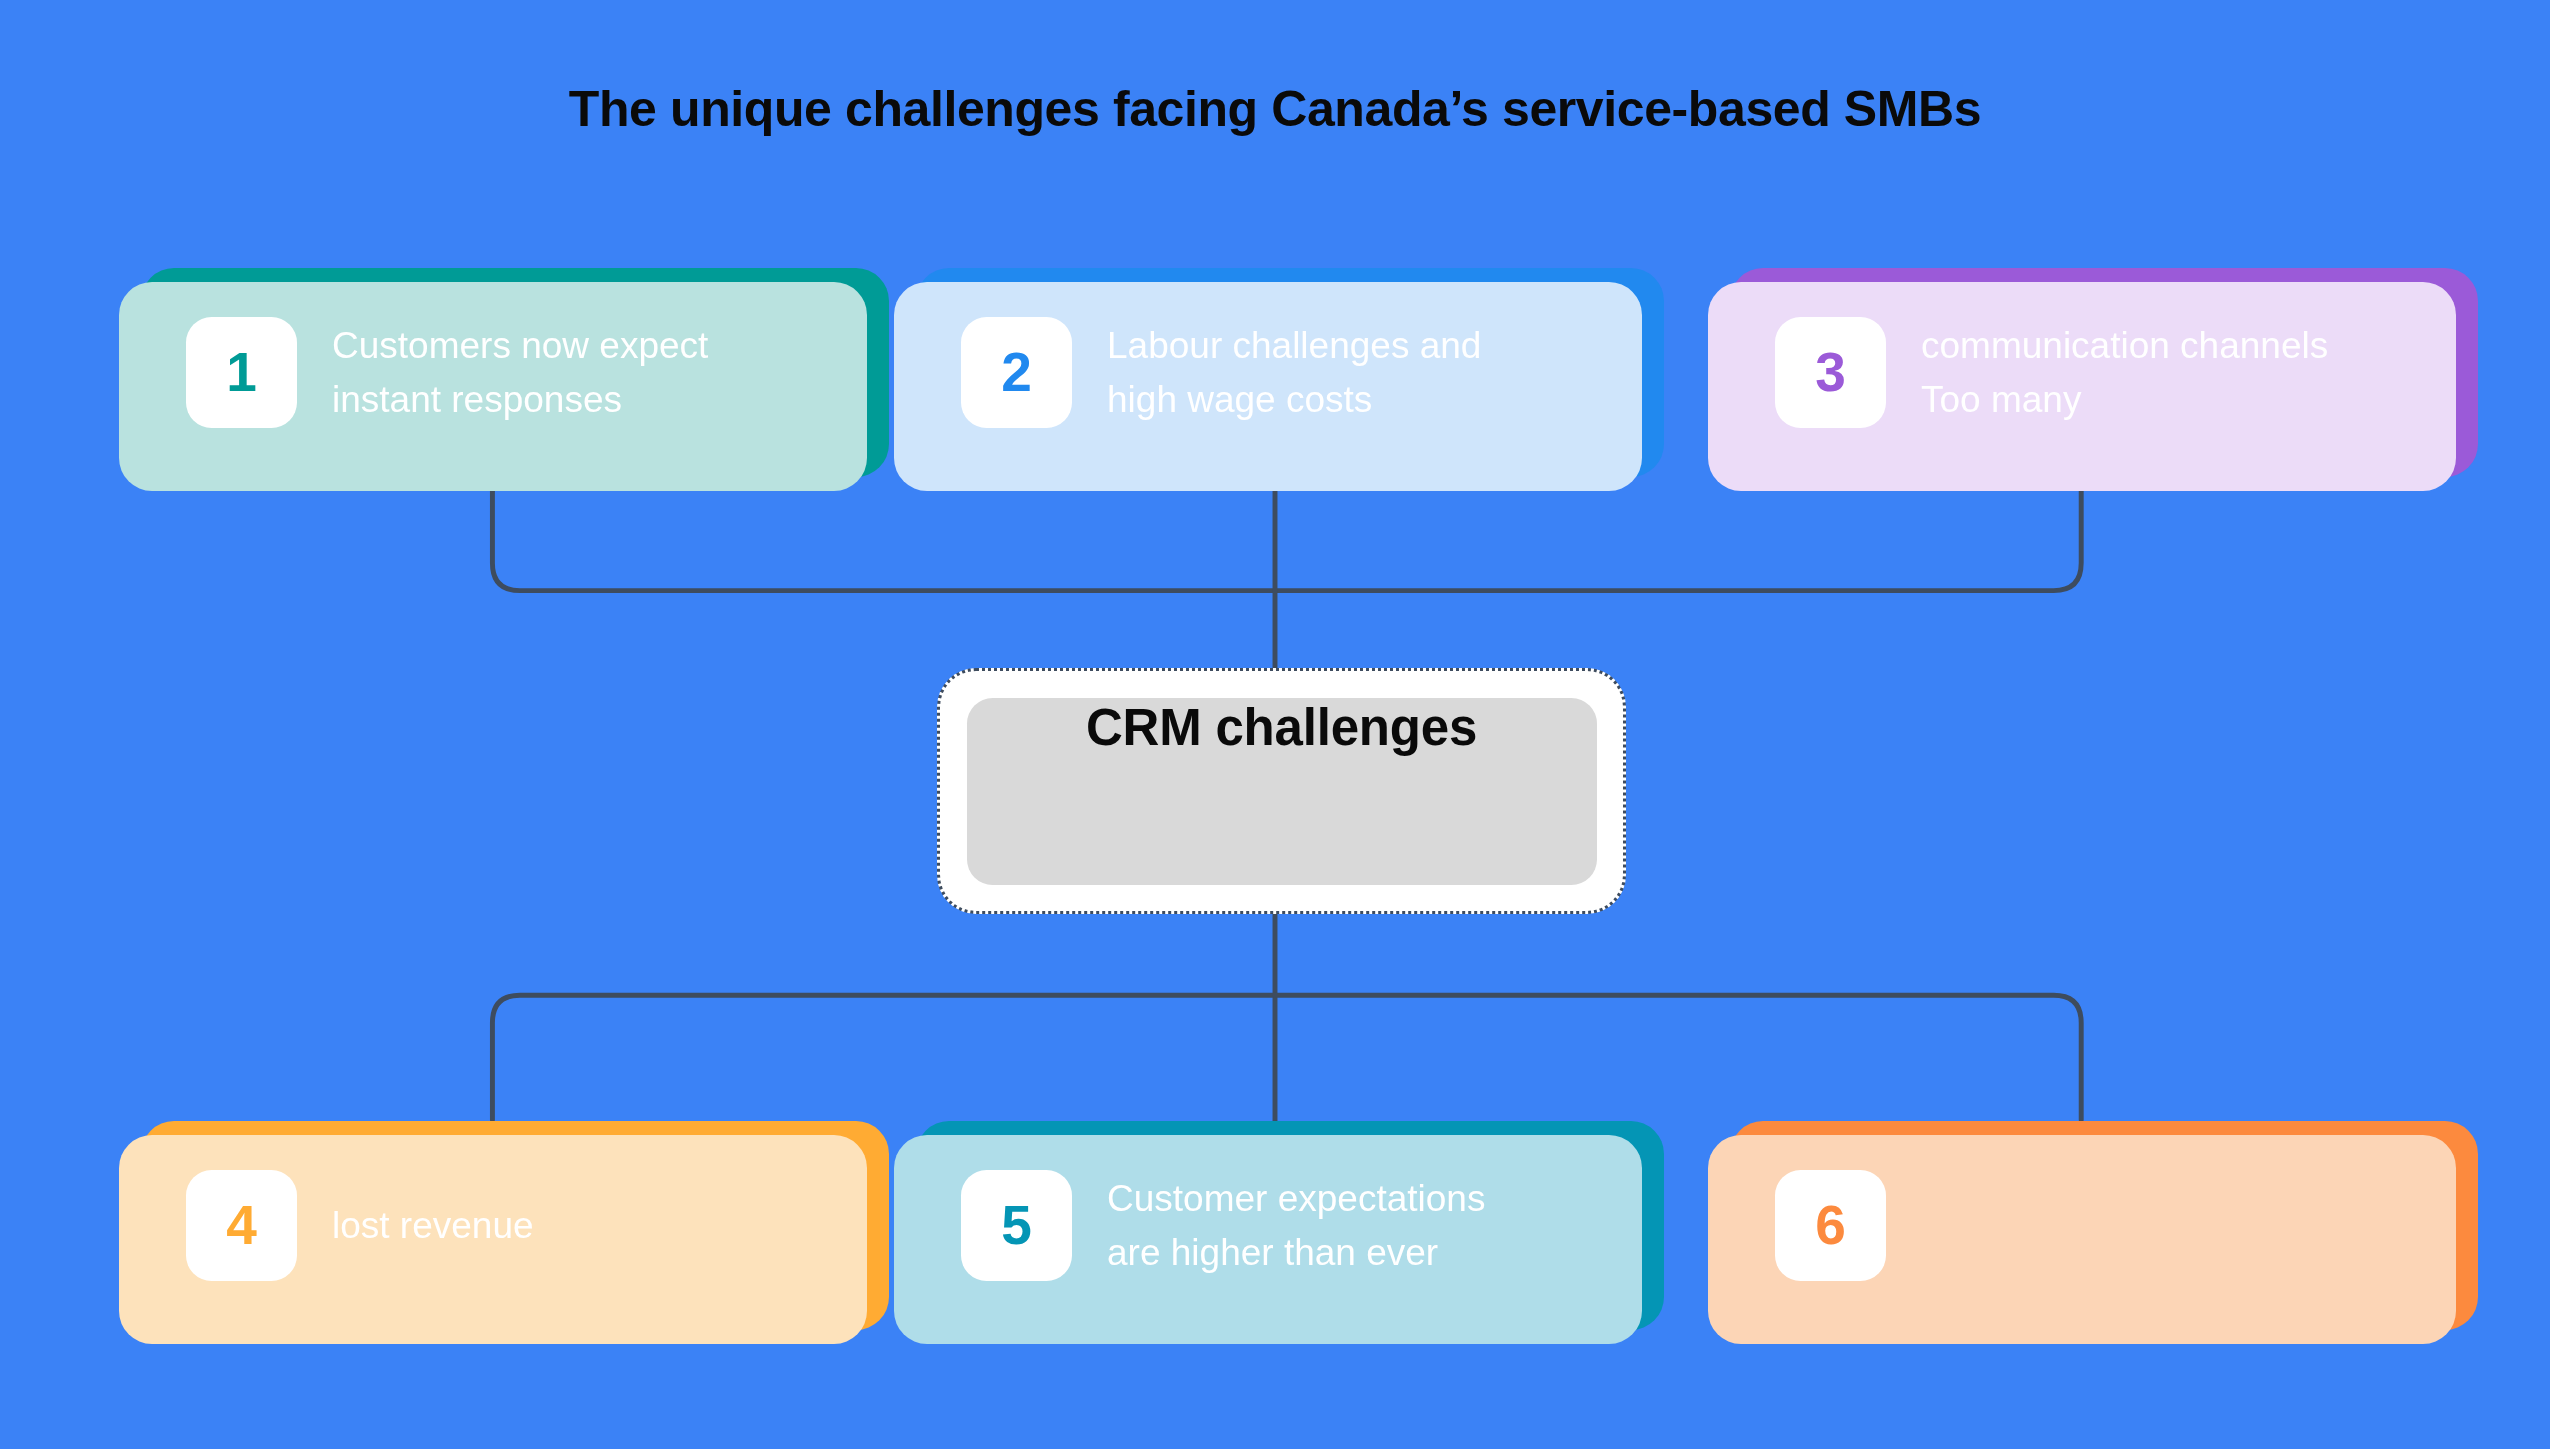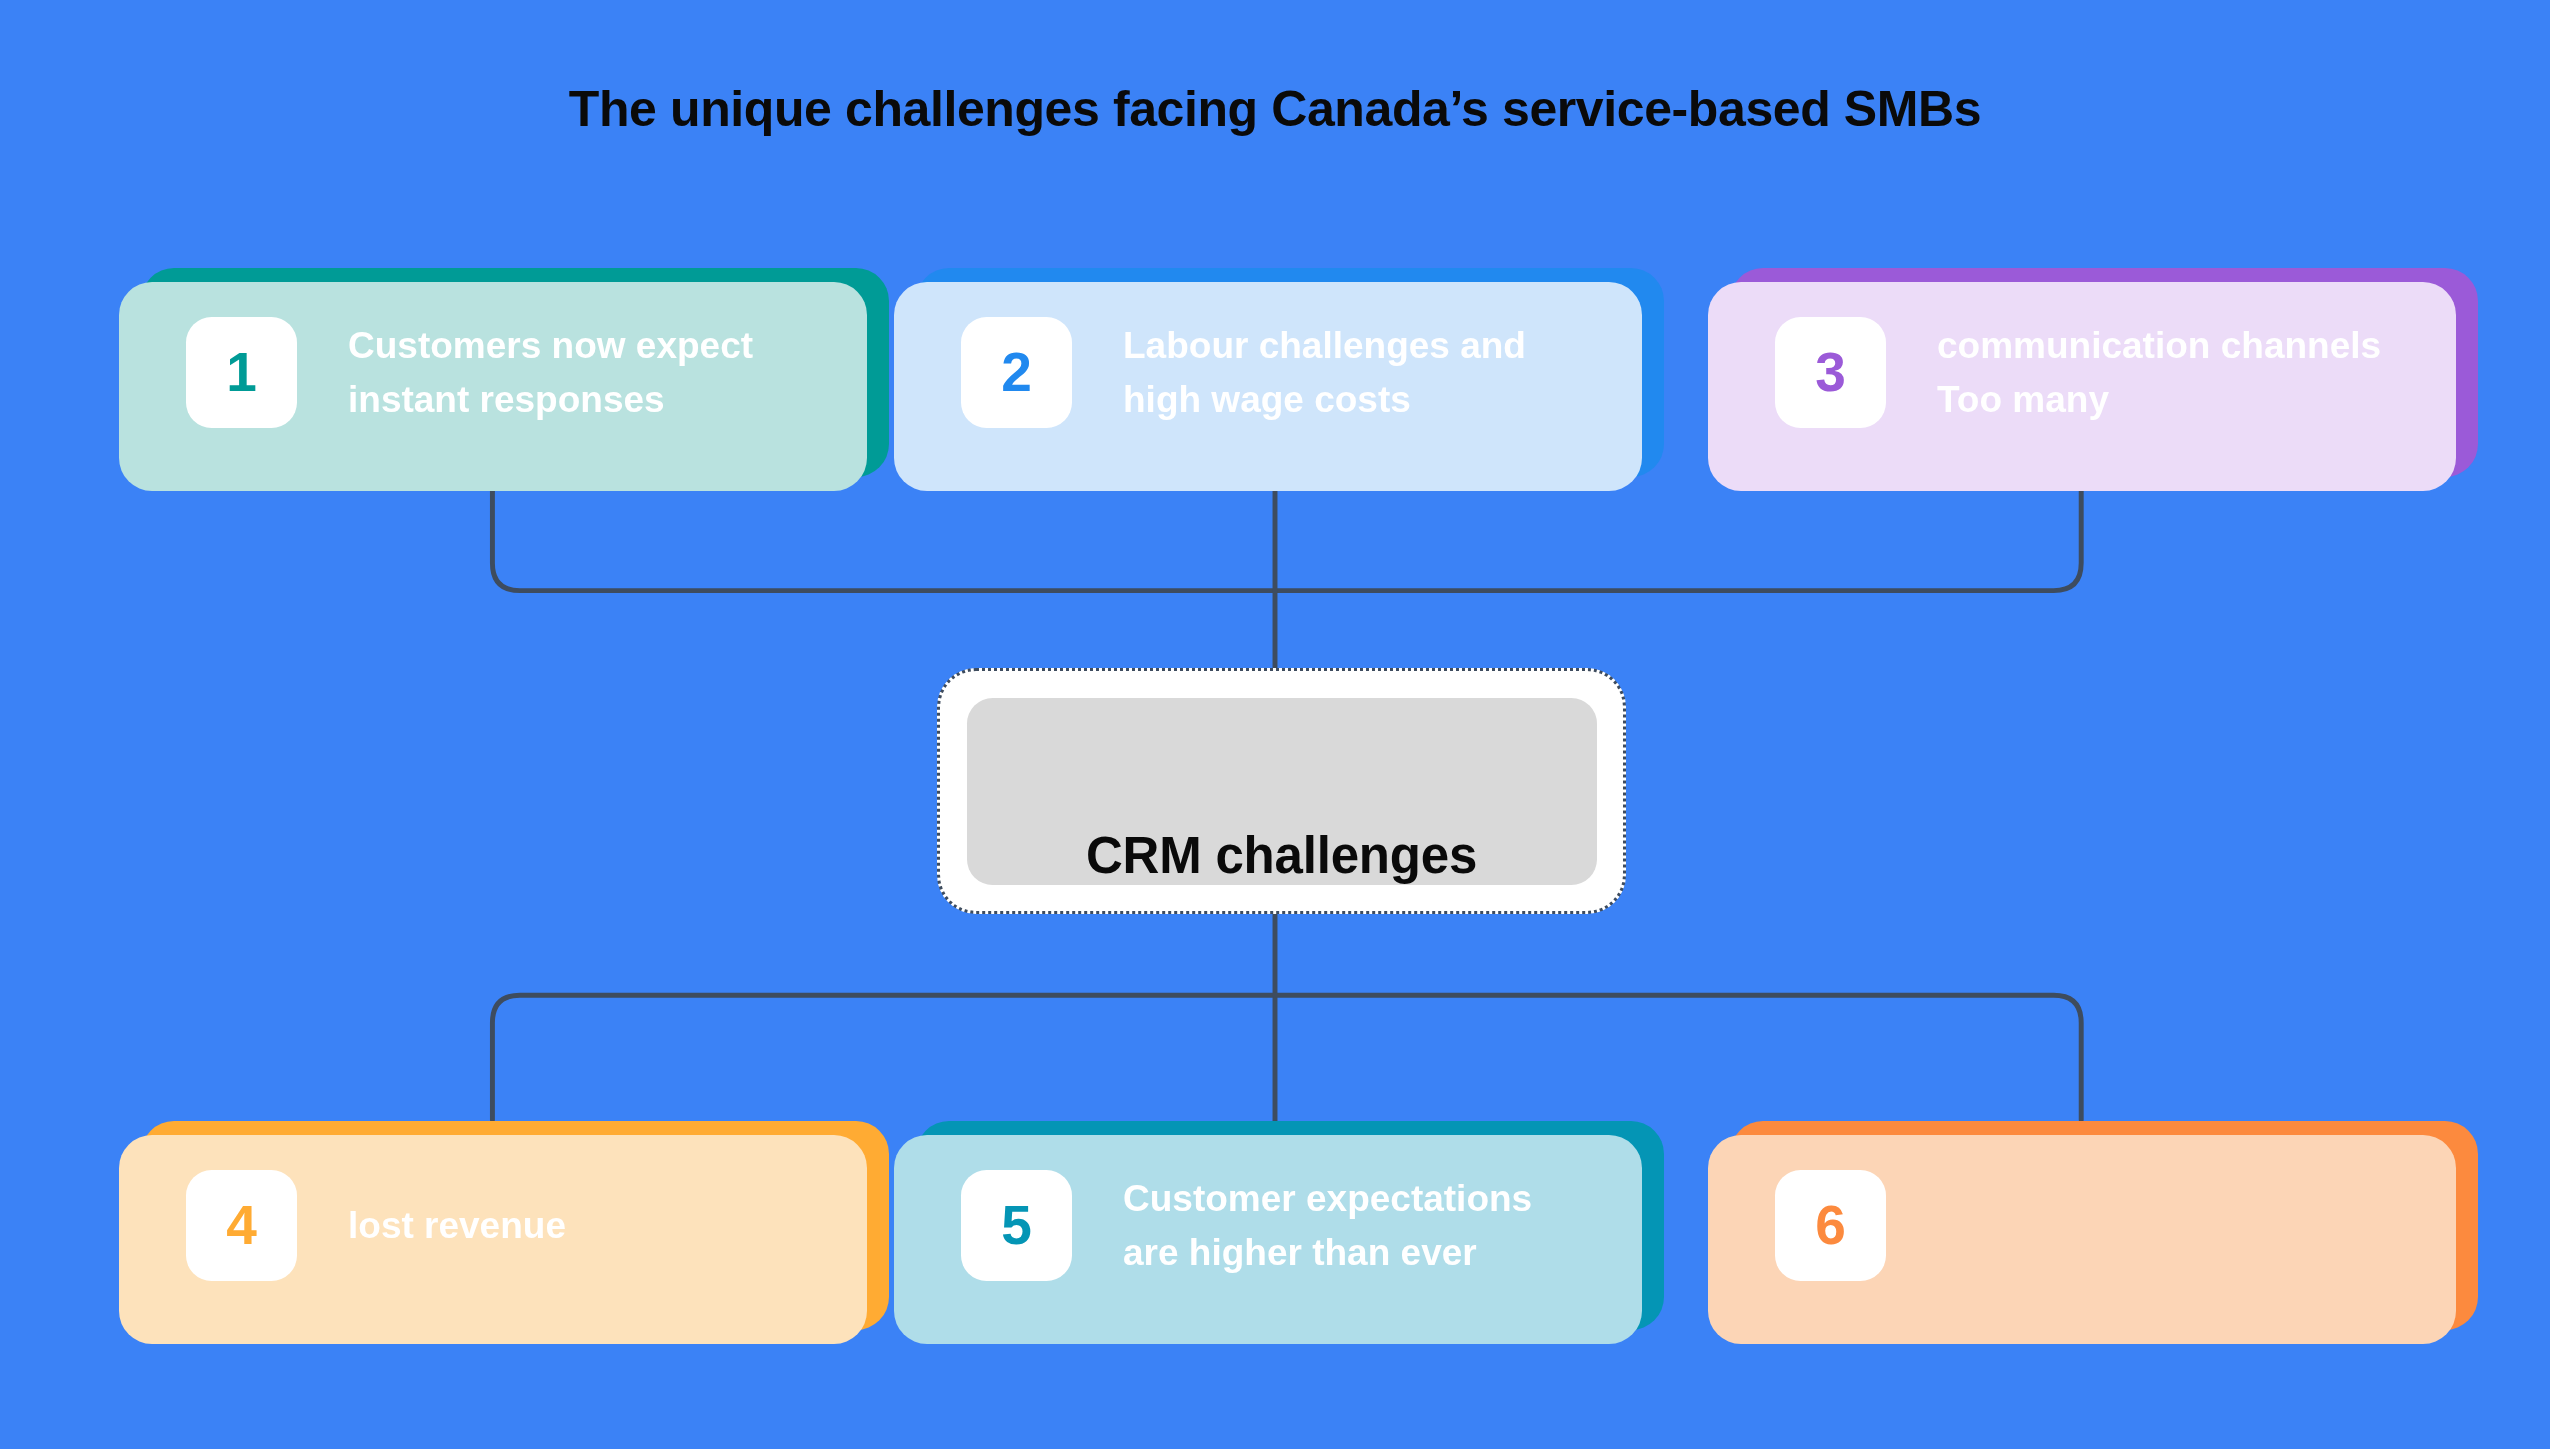--- a/index.html
+++ b/index.html
@@ -78,25 +78,25 @@
     background: #ffffff;
     display: flex;
     align-items: center;
     justify-content: center;
     font-size: 55px;
     font-weight: bold;
     line-height: 1;
   }
 
   .card-text {
-    margin-left: 51px;
+    margin-left: 35px;
     color: #ffffff;
     font-size: 37px;
     line-height: 1.45;
-    font-weight: bold;
+    font-weight: normal;
     max-width: 512px;
   }
 
   
   #card-1 { left: 141px;  top: 268px; }
   #card-2 { left: 916px;  top: 268px; }
   #card-3 { left: 1730px; top: 268px; }
   #card-4 { left: 141px;  top: 1121px; }
   #card-5 { left: 916px;  top: 1121px; }
   #card-6 { left: 1730px; top: 1121px; }
@@ -116,21 +116,21 @@
     justify-content: center;
     background: #ffffff;
     z-index: 3;
   }
   #center-inner {
     width: 630px;
     height: 187px;
     background: #d9d9d9;
     border-radius: 25.6px;
     display: flex;
-    align-items: flex-end;
+    align-items: flex-start;
     justify-content: center;
   }
   #center-label {
     font-size: 51px;
     font-weight: bold;
     color: #0a0a0a;
     letter-spacing: -0.2px;
   }
 </style>
 <style>#card-1{background:#009B96;}#card-1::before{background:#b9e2df;}#card-1 .badge{color:#009B96;}#card-2{background:#2189EF;}#card-2::before{background:#cfe5fb;}#card-2 .badge{color:#2189EF;}#card-3{background:#9B5AD8;}#card-3::before{background:#ecdcf8;}#card-3 .badge{color:#9B5AD8;}#card-4{background:#FFAB33;}#card-4::before{background:#fde2bb;}#card-4 .badge{color:#FFAB33;}#card-5{background:#0495B5;}#card-5::before{background:#afdde9;}#card-5 .badge{color:#0495B5;}#card-6{background:#FC8A3E;}#card-6::before{background:#fcd5b6;}#card-6 .badge{color:#FC8A3E;}#center-inner{background:#d9d9d9;}#center-node{border-color:#3e4c5e;}</style></head>

